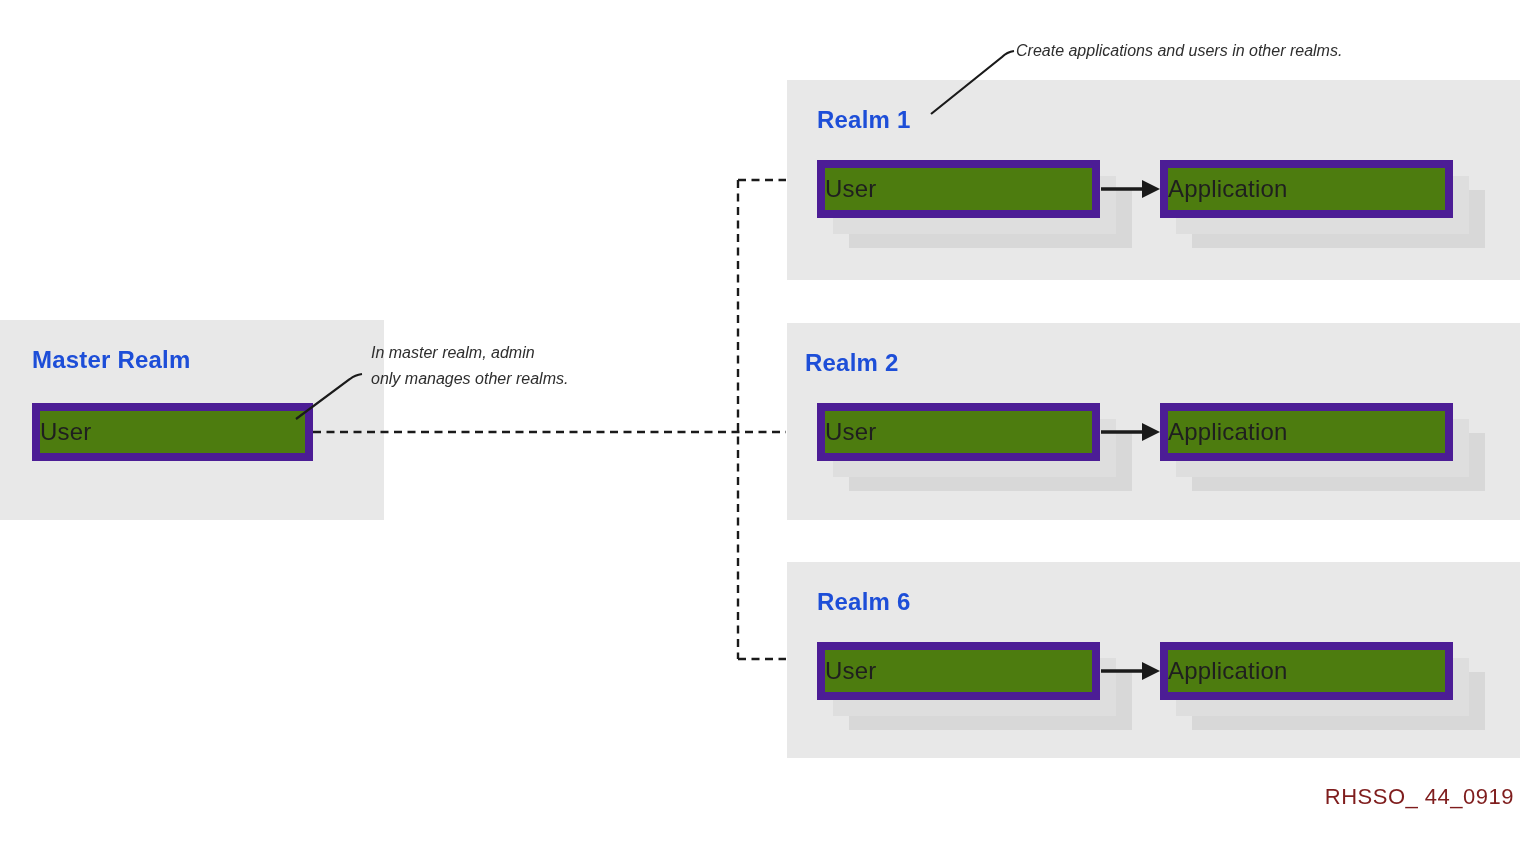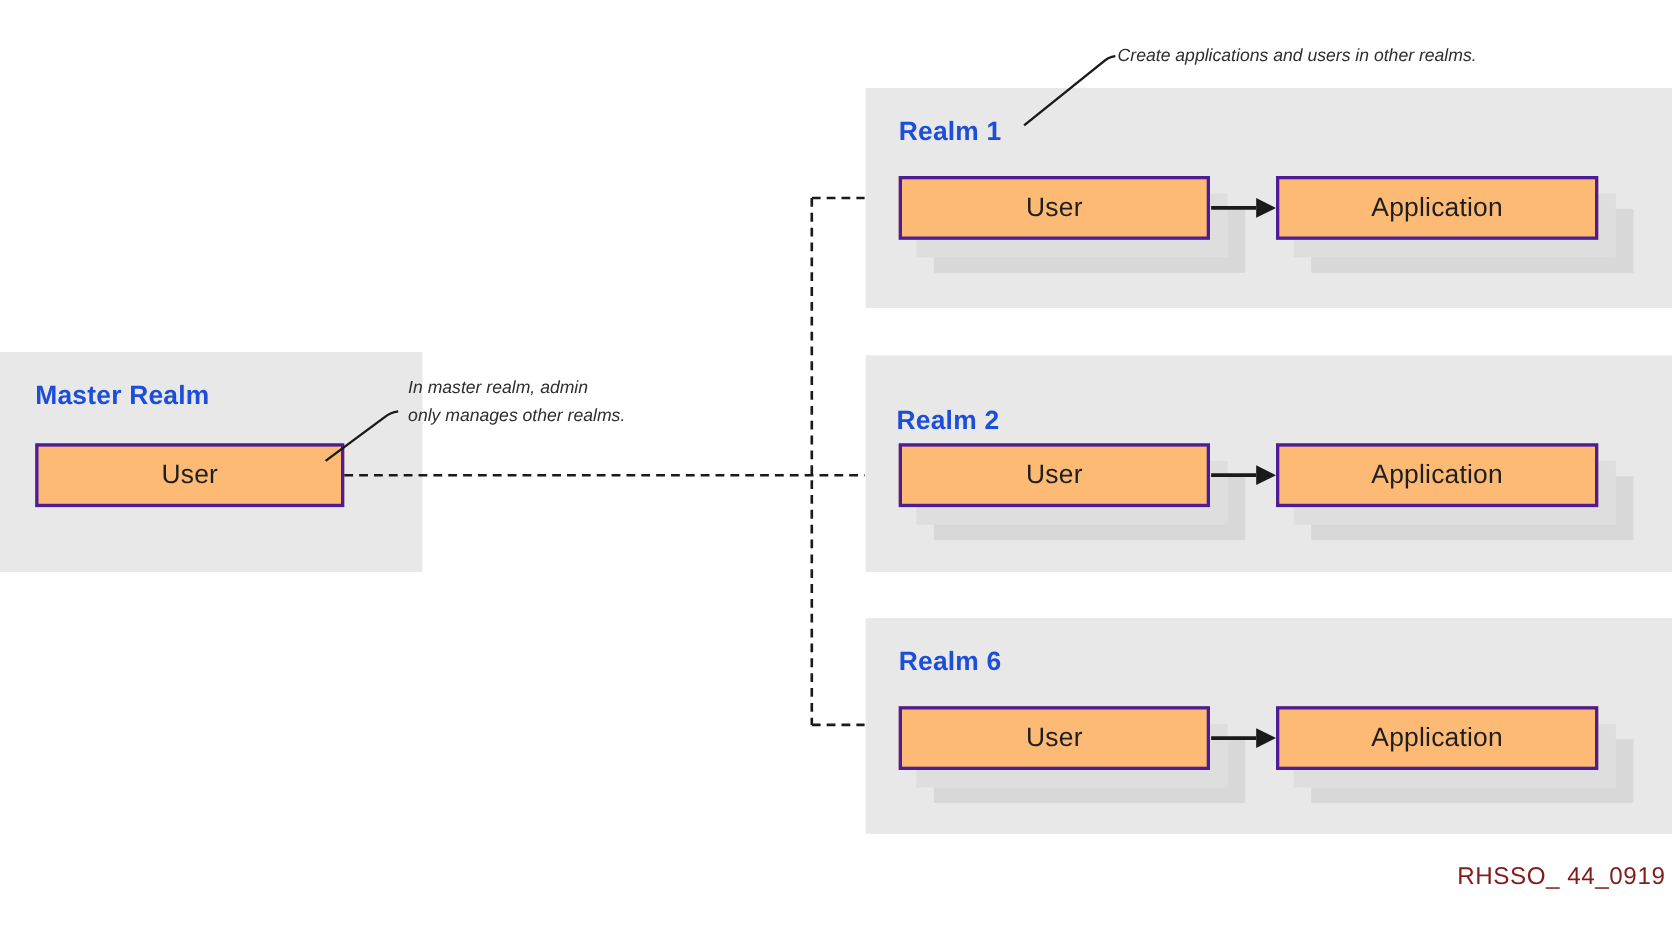--- a/index.html
+++ b/index.html
@@ -20,26 +20,25 @@
     position: absolute;
     margin: 0;
     font-size: 24px;
     font-weight: bold;
     color: #1d4ed8;
     letter-spacing: 0.2px;
     white-space: nowrap;
   }
   .node {
     position: absolute;
-    background: #fdba74;
-    border: 3px solid #4c1d95;
+    background: #4d7c0f;
+    border: 8px solid #4c1d95;
     box-sizing: border-box;
     display: flex;
     align-items: center;
-    justify-content: center;
   }
   .node-label {
     font-size: 24px;
     color: #1f1f1f;
     letter-spacing: 0.2px;
   }
   .shadow {
     position: absolute;
     box-sizing: border-box;
   }
@@ -117,21 +116,21 @@
       <span class="node-label">User</span>
     </div>
     <div class="shadow s2" style="left:405px; top:110px; width:293px; height:58px;"></div>
     <div class="shadow s1" style="left:389px; top:96px; width:293px; height:58px;"></div>
     <div class="node" style="left:373px; top:80px; width:293px; height:58px;">
       <span class="node-label">Application</span>
     </div>
   </section>
 
   <section class="panel" style="left:787px; top:323px; width:733px; height:197px;">
-    <h2 class="panel-title" style="left:28px; top:26px;margin-top:20px;">Realm 2</h2>
+    <h2 class="panel-title" style="left:18px; top:26px;">Realm 2</h2>
     <div class="shadow s2" style="left:62px; top:110px; width:283px; height:58px;"></div>
     <div class="shadow s1" style="left:46px; top:96px; width:283px; height:58px;"></div>
     <div class="node" style="left:30px; top:80px; width:283px; height:58px;">
       <span class="node-label">User</span>
     </div>
     <div class="shadow s2" style="left:405px; top:110px; width:293px; height:58px;"></div>
     <div class="shadow s1" style="left:389px; top:96px; width:293px; height:58px;"></div>
     <div class="node" style="left:373px; top:80px; width:293px; height:58px;">
       <span class="node-label">Application</span>
     </div>

